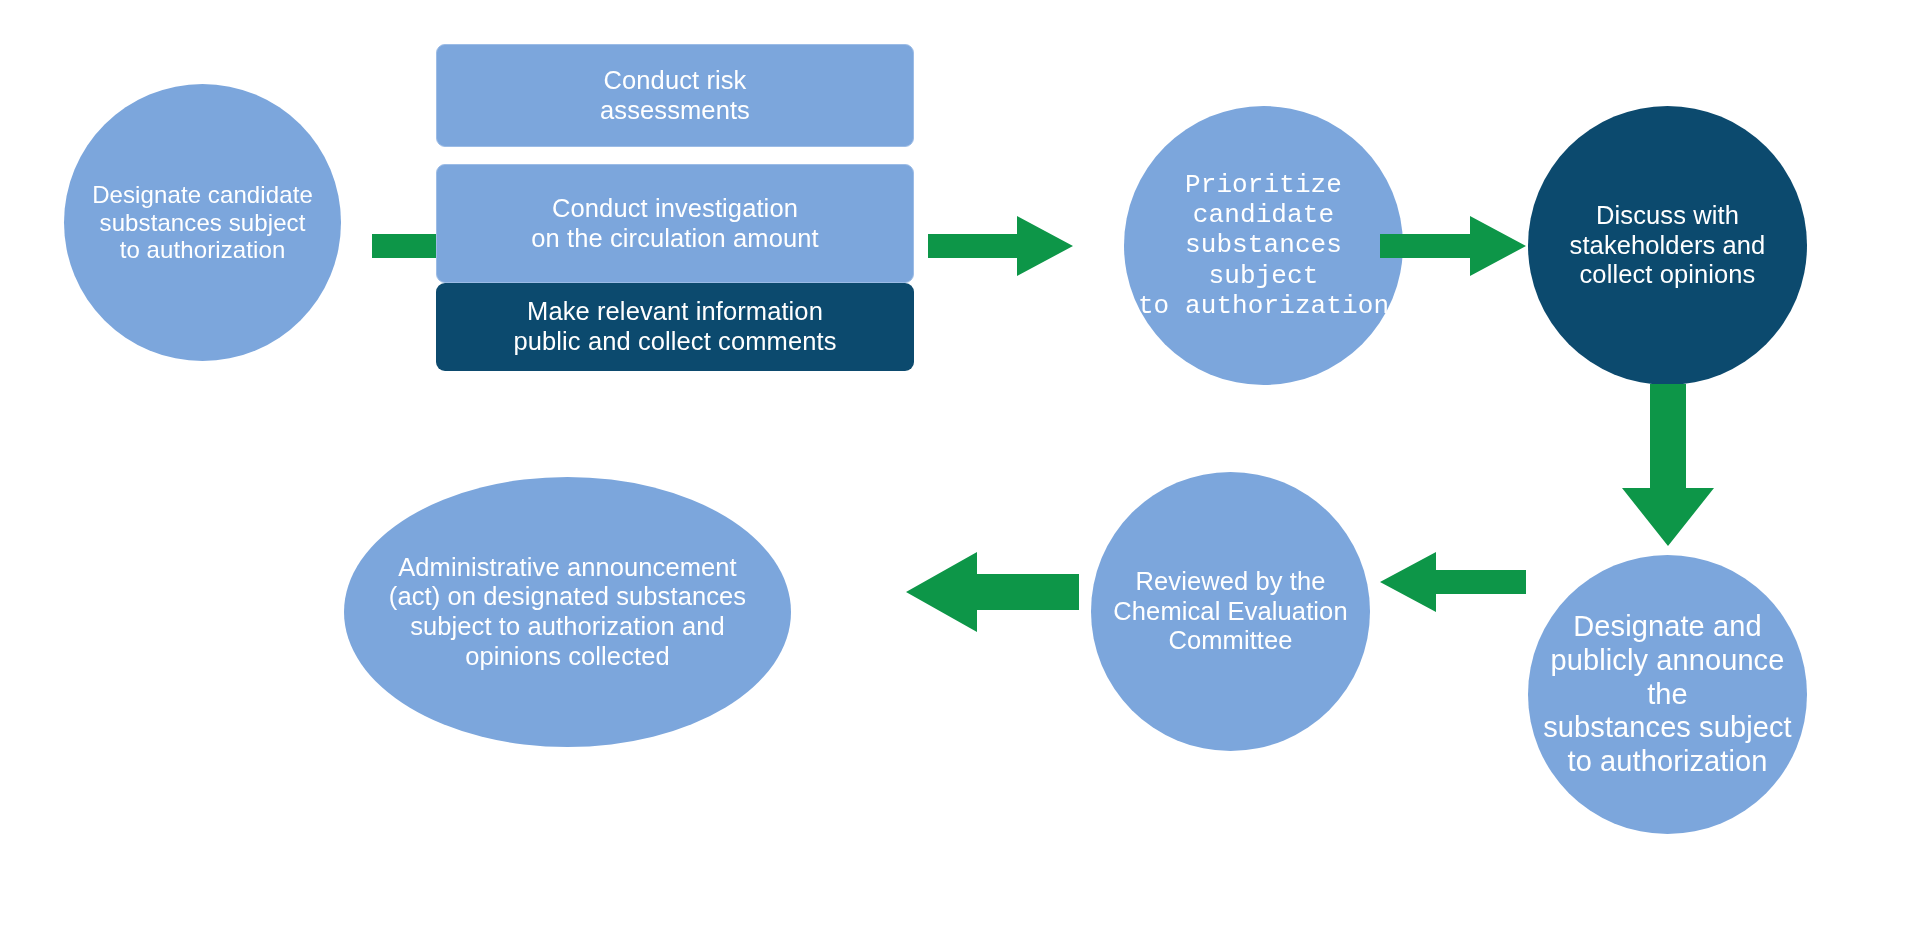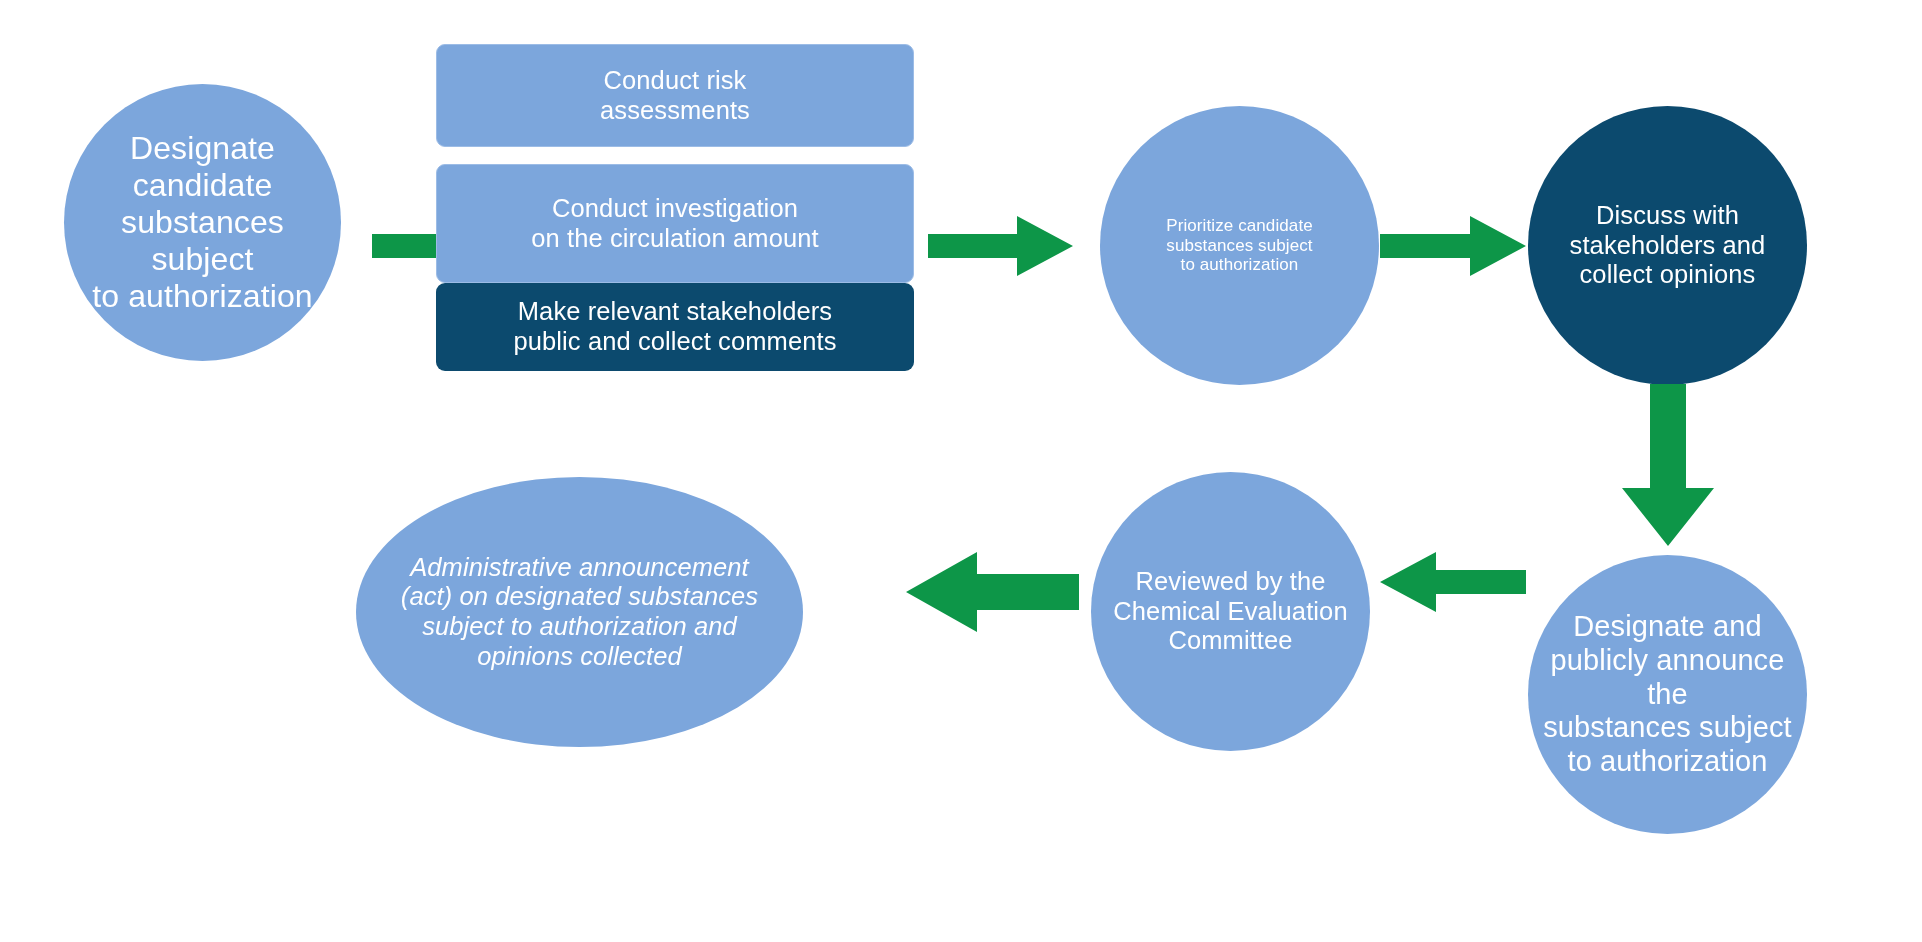--- a/index.html
+++ b/index.html
@@ -60,21 +60,21 @@
     width: 100%;
     padding: 0 4px;
     box-sizing: border-box;
   }
 </style>
 </head>
 <body>
 
 <div id="canvas">
 
-  <div class="node circle blue" style="left:64px; top:84px; width:277px; height:277px; font-size:32px;">
+  <div class="node circle blue" style="left:64px; top:84px; width:277px; height:277px; font-size:24px;">
     <span class="node-text">Designate candidate
 substances subject
 to authorization</span>
   </div>
 
   <div class="arrow" style="left:372px; top:216px; width:160px; height:60px;">
     <svg width="160" height="60" viewBox="0 0 160 60">
       <polygon points="0,18 104,18 104,0 160,30 104,60 104,42 0,42" fill="#0D9648"></polygon>
     </svg>
   </div>
@@ -83,31 +83,31 @@
     <span class="node-text">Conduct risk
 assessments</span>
   </div>
 
   <div class="node rect blue-rect" style="left:436px; top:164px; width:478px; height:119px; font-size:25.5px;">
     <span class="node-text">Conduct investigation
 on the circulation amount</span>
   </div>
 
   <div class="node rect orange" style="left:436px; top:283px; width:478px; height:88px; font-size:25.5px;">
-    <span class="node-text">Make relevant stakeholders
+    <span class="node-text">Make relevant information
 public and collect comments</span>
   </div>
 
   <div class="arrow" style="left:928px; top:216px; width:145px; height:60px;">
     <svg width="145" height="60" viewBox="0 0 145 60">
       <polygon points="0,18 89,18 89,0 145,30 89,60 89,42 0,42" fill="#0D9648"></polygon>
     </svg>
   </div>
 
-  <div class="node circle blue" style="left:1100px; top:106px; width:279px; height:279px; font-size:17px;">
+  <div class="node circle blue" style="left:1124px; top:106px; width:279px; height:279px; font-size:26px;font-family:Liberation Mono, monospace;">
     <span class="node-text">Prioritize candidate
 substances subject
 to authorization</span>
   </div>
 
   <div class="arrow" style="left:1380px; top:216px; width:146px; height:60px;">
     <svg width="146" height="60" viewBox="0 0 146 60">
       <polygon points="0,18 90,18 90,0 146,30 90,60 90,42 0,42" fill="#0D9648"></polygon>
     </svg>
   </div>
@@ -142,20 +142,20 @@
 Chemical Evaluation
 Committee</span>
   </div>
 
   <div class="arrow" style="left:906px; top:552px; width:173px; height:80px;">
     <svg width="173" height="80" viewBox="0 0 173 80">
       <polygon points="173,22 71,22 71,0 0,40 71,80 71,58 173,58" fill="#0D9648"></polygon>
     </svg>
   </div>
 
-  <div class="node ellipse blue" style="left:356px; top:477px; width:447px; height:270px; font-size:25.5px;font-style:italic;">
+  <div class="node ellipse blue" style="left:344px; top:477px; width:447px; height:270px; font-size:25.5px;">
     <span class="node-text">Administrative announcement
 (act) on designated substances
 subject to authorization and
 opinions collected</span>
   </div>
 
 </div>
 
 </body></html>

